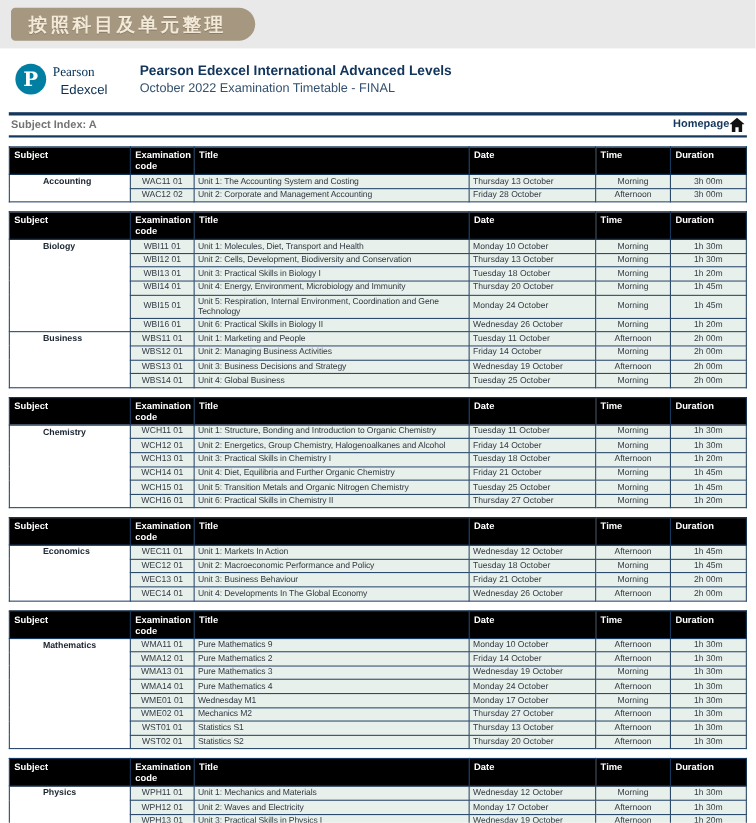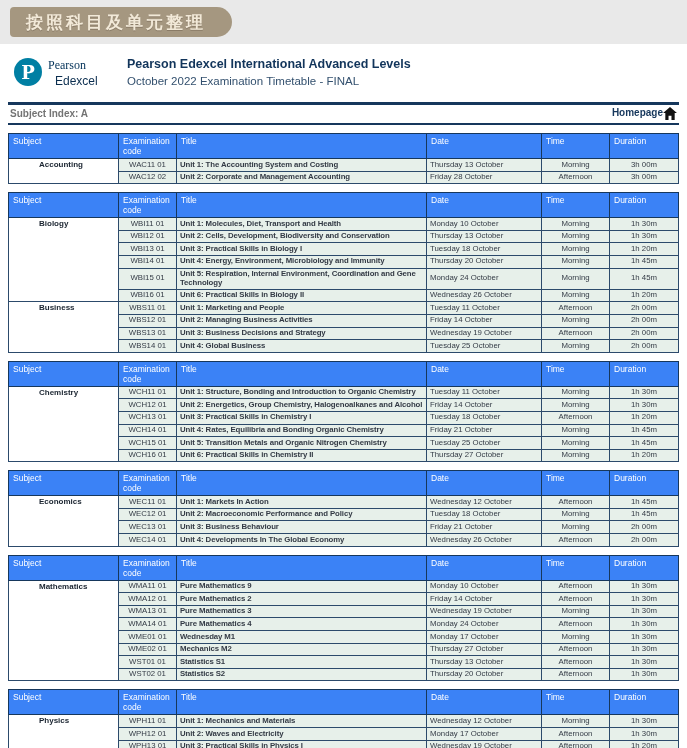--- a/index.html
+++ b/index.html
@@ -37,35 +37,35 @@
   .index-inner { display:flex; align-items:center; justify-content:space-between; padding:2px 2px 3px 2px; }
   .index-title { font-size:10px; font-weight:bold; color:#737373; }
   .homepage-wrap { display:flex; align-items:flex-start; }
   .homepage-link { font-size:10px; font-weight:bold; color:#16375c; text-decoration:none; cursor:pointer; }
   .home-icon { width:14px; height:13px; display:block; cursor:pointer; }
 
   
   .tables { padding:8px 8px 0 8px; }
   table.tt { border-collapse:collapse; table-layout:fixed; width:670px; margin-bottom:8px; }
   table.tt th {
-    background:#3b82f6; color:#ffffff; font-size:8.5px; font-weight:normal;
+    background:#000000; color:#ffffff; font-size:8.5px; font-weight:bold;
     text-align:left; vertical-align:top; padding:2px 4px 2px 4px; line-height:10px;
     border:1px solid #16375c; height:24px;
   }
   table.tt td {
     border:1px solid #2c4a6b; font-size:7.8px; color:#333a45;
     padding:1.5px 3px; line-height:8.6px; vertical-align:middle;
     background:#e7f0ea; overflow:hidden;
   }
   table.tt td.subject {
     background:#ffffff; font-weight:bold; color:#1a2430;
     vertical-align:top; font-size:8px; padding-top:2px;padding-left:30px;
   }
   table.tt td.code, table.tt td.time, table.tt td.dur { text-align:center; }
-  table.tt td.title { letter-spacing:-0.1px;font-weight:bold; }
+  table.tt td.title { letter-spacing:-0.1px; }
 </style>
 </head>
 <body>
 
 <div class="page">
 
   <div class="top-band"></div>
   <div class="banner-pill">
     <span>按照科目及单元整理</span>
   </div>
@@ -267,21 +267,21 @@
           </tr>
           <tr>
             <td class="code">WCH13 01</td>
             <td class="title">Unit 3: Practical Skills in Chemistry I</td>
             <td class="date">Tuesday 18 October</td>
             <td class="time">Afternoon</td>
             <td class="dur">1h 20m</td>
           </tr>
           <tr>
             <td class="code">WCH14 01</td>
-            <td class="title">Unit 4: Rates, Equilibria and Bonding Organic Chemistry</td>
+            <td class="title">Unit 4: Diet, Equilibria and Further Organic Chemistry</td>
             <td class="date">Friday 21 October</td>
             <td class="time">Morning</td>
             <td class="dur">1h 45m</td>
           </tr>
           <tr>
             <td class="code">WCH15 01</td>
             <td class="title">Unit 5: Transition Metals and Organic Nitrogen Chemistry</td>
             <td class="date">Tuesday 25 October</td>
             <td class="time">Morning</td>
             <td class="dur">1h 45m</td>

